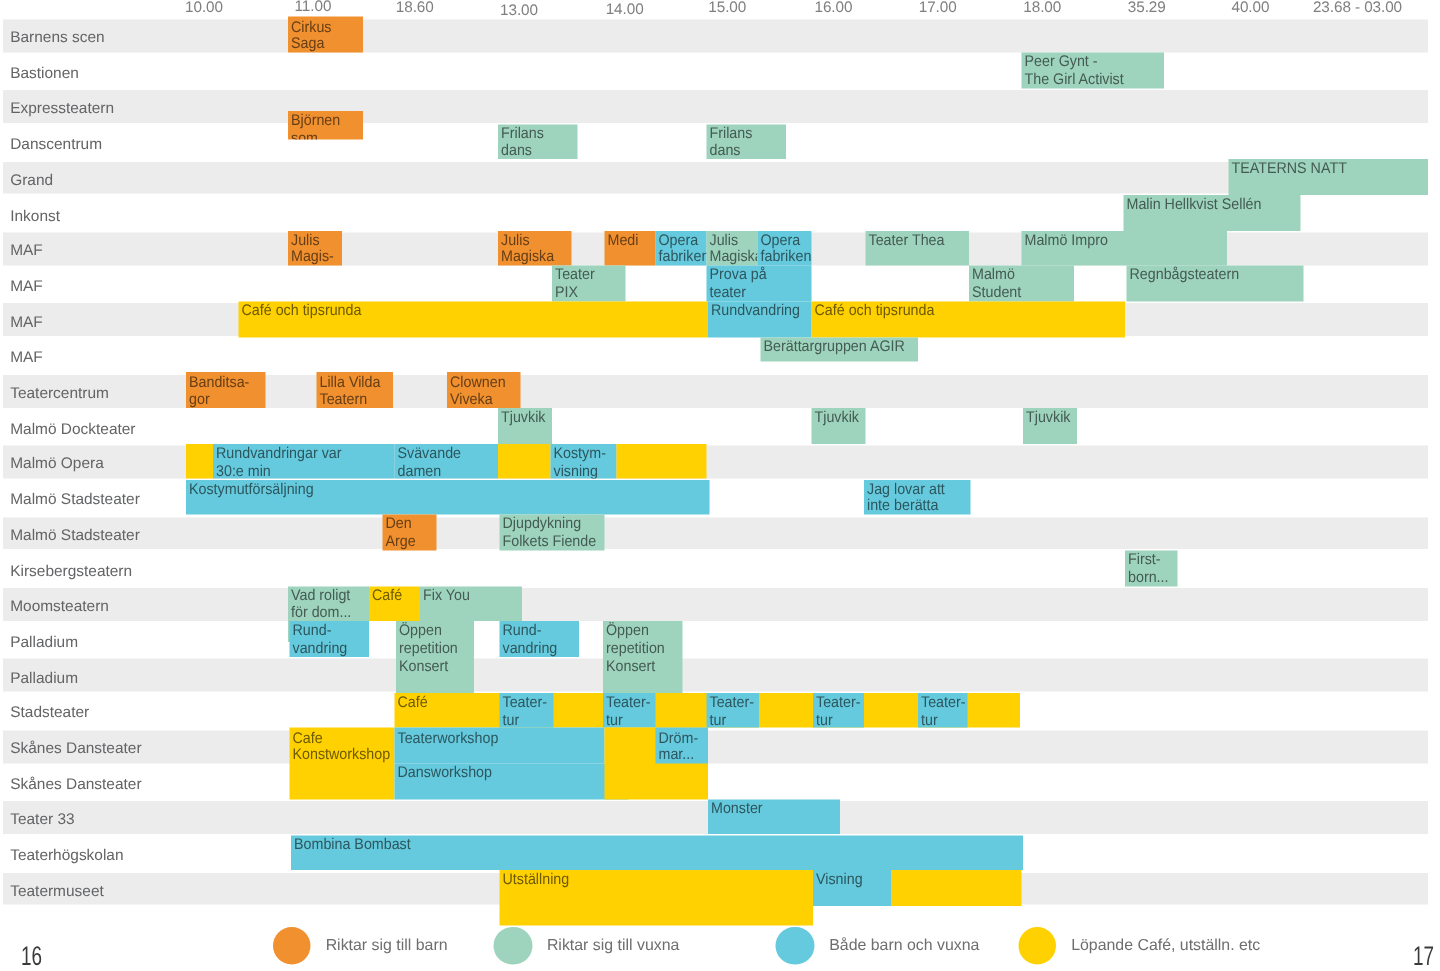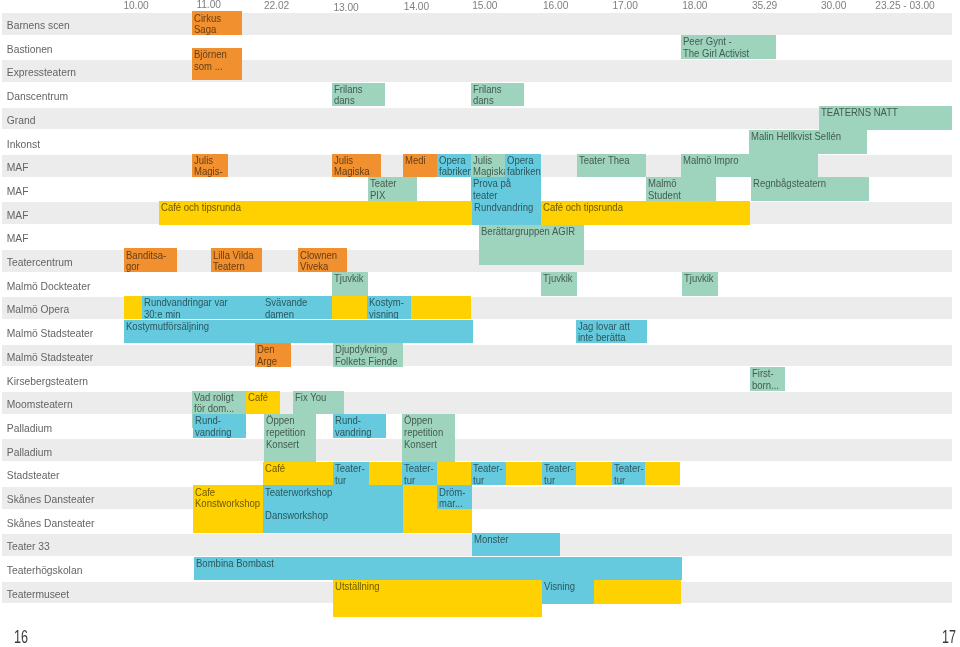--- a/index.html
+++ b/index.html
@@ -40,30 +40,30 @@
   .pageno{position:absolute;font-size:18px;line-height:18px;color:#3b3b3b;
           transform:scaleX(0.70);transform-origin:0 0;}
 </style>
 </head>
 <body>
 
 <div id="page">
   <div id="axis">
     <div class="tick" style="left:123.4px;top:-0.1px">10.00</div>
     <div class="tick" style="left:196.4px;top:-0.6px">11.00</div>
-    <div class="tick" style="left:263.9px;top:0.3px">22.02</div>
+    <div class="tick" style="left:263.9px;top:0.3px">18.60</div>
     <div class="tick" style="left:333.4px;top:1.9px">13.00</div>
     <div class="tick" style="left:403.8px;top:1.3px">14.00</div>
     <div class="tick" style="left:472.2px;top:0.4px">15.00</div>
     <div class="tick" style="left:543.0px;top:-0.4px">16.00</div>
     <div class="tick" style="left:612.5px;top:0.4px">17.00</div>
     <div class="tick" style="left:682.2px;top:0.2px">18.00</div>
     <div class="tick" style="left:751.9px;top:0.0px">35.29</div>
-    <div class="tick" style="left:821.0px;top:0.0px">30.00</div>
-    <div class="tick" style="left:875.3px;top:0.2px">23.25 - 03.00</div>
+    <div class="tick" style="left:821.0px;top:0.0px">40.00</div>
+    <div class="tick" style="left:875.3px;top:0.2px">23.68 - 03.00</div>
   </div>
   <div id="grid">
     <div class="band" style="top:12.8px"></div>
     <div class="band" style="top:60.2px"></div>
     <div class="band" style="top:107.6px"></div>
     <div class="band" style="top:155.0px"></div>
     <div class="band" style="top:202.4px"></div>
     <div class="band" style="top:249.8px"></div>
     <div class="band" style="top:297.2px"></div>
     <div class="band" style="top:344.6px"></div>
@@ -100,21 +100,21 @@
   </div>
   <div id="bars">
     <div class="bar c-orange" style="left:192.2px;top:11.4px;width:49.4px;height:23.7px">
         <span>Cirkus
 Saga</span>
       </div>
     <div class="bar c-green" style="left:680.9px;top:35.1px;width:95.4px;height:23.7px">
         <span>Peer Gynt -
 The Girl Activist</span>
       </div>
-    <div class="bar c-orange" style="left:192.2px;top:48px;width:49.4px;height:32px">
+    <div class="bar c-orange" style="left:192.2px;top:74px;width:49.4px;height:19px">
         <span>Björnen
 som ...</span>
       </div>
     <div class="bar c-green" style="left:332.1px;top:82.5px;width:53.4px;height:23.7px">
         <span>Frilans
 dans</span>
       </div>
     <div class="bar c-green" style="left:470.8px;top:82.5px;width:53.6px;height:23.7px">
         <span>Frilans
 dans</span>
@@ -171,21 +171,21 @@
       </div>
     <div class="bar c-yellow" style="left:158.8px;top:201.0px;width:313.0px;height:23.7px">
         <span>Café och tipsrunda</span>
       </div>
     <div class="bar c-blue" style="left:471.8px;top:201.0px;width:69.3px;height:23.7px">
         <span>Rundvandring</span>
       </div>
     <div class="bar c-yellow" style="left:541.1px;top:201.0px;width:209.2px;height:23.7px">
         <span>Café och tipsrunda</span>
       </div>
-    <div class="bar c-green" style="left:479px;top:224.7px;width:104.8px;height:40px">
+    <div class="bar c-green" style="left:507px;top:224.7px;width:104.8px;height:16px">
         <span>Berättargruppen AGIR</span>
       </div>
     <div class="bar c-orange" style="left:123.6px;top:248.4px;width:53.3px;height:23.7px">
         <span>Banditsa-
 gor</span>
       </div>
     <div class="bar c-orange" style="left:210.8px;top:248.4px;width:50.9px;height:23.7px">
         <span>Lilla Vilda
 Teatern</span>
       </div>
@@ -242,21 +242,21 @@
         <span>First-
 born...</span>
       </div>
     <div class="bar c-green" style="left:192.0px;top:390.6px;width:54.4px;height:37px">
         <span>Vad roligt
 för dom...</span>
       </div>
     <div class="bar c-yellow" style="left:246.4px;top:390.6px;width:33.6px;height:23.7px">
         <span>Café</span>
       </div>
-    <div class="bar c-green" style="left:293px;top:390.6px;width:51px;height:23.7px">
+    <div class="bar c-green" style="left:280.0px;top:390.6px;width:68px;height:23.7px">
         <span>Fix You</span>
       </div>
     <div class="bar c-blue" style="left:192.6px;top:414.3px;width:53.6px;height:23.7px">
         <span>Rund-
 vandring</span>
       </div>
     <div class="bar c-green" style="left:264.3px;top:414.3px;width:51.4px;height:47.4px">
         <span>Öppen
 repetition
 Konsert</span>
@@ -319,15 +319,25 @@
     <div class="bar c-yellow" style="left:332.5px;top:580.2px;width:209.4px;height:37px">
         <span>Utställning</span>
       </div>
     <div class="bar c-blue" style="left:541.9px;top:580.2px;width:52.2px;height:23.7px">
         <span>Visning</span>
       </div>
     <div class="bar c-yellow" style="left:594.1px;top:580.2px;width:86.8px;height:23.7px">
         <span></span>
       </div>
   </div>
+  <div id="legend">
+    <div class="dot c-orange" style="left:181.7px"></div>
+    <div class="lgt" style="left:217.1px">Riktar sig till barn</div>
+    <div class="dot c-green" style="left:329.3px"></div>
+    <div class="lgt" style="left:364.6px">Riktar sig till vuxna</div>
+    <div class="dot c-blue" style="left:517.3px"></div>
+    <div class="lgt" style="left:552.8px">Både barn och vuxna</div>
+    <div class="dot c-yellow" style="left:679.1px"></div>
+    <div class="lgt" style="left:714.1px">Löpande Café, utställn. etc</div>
+  </div>
   <div class="pageno" style="left:14.0px;top:627.5px">16</div>
   <div class="pageno" style="left:942.2px;top:627.5px">17</div>
 </div>
 
 </body></html>

